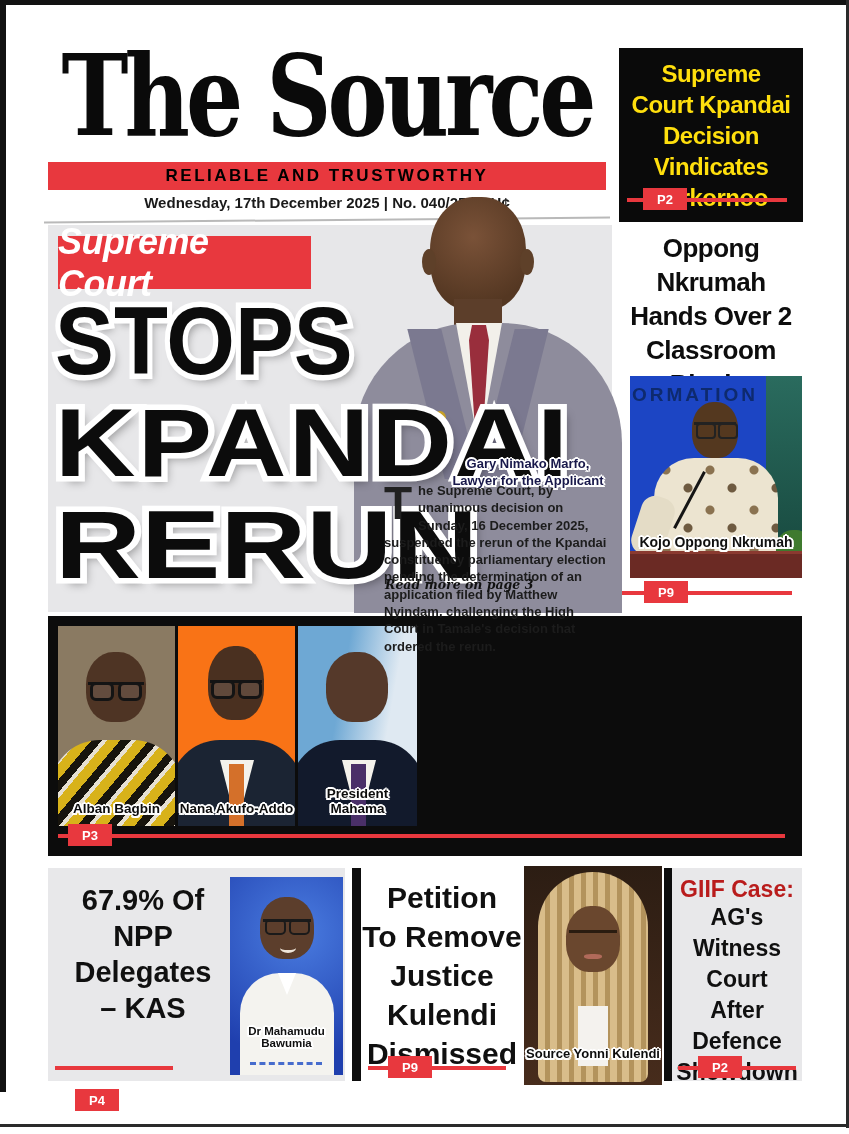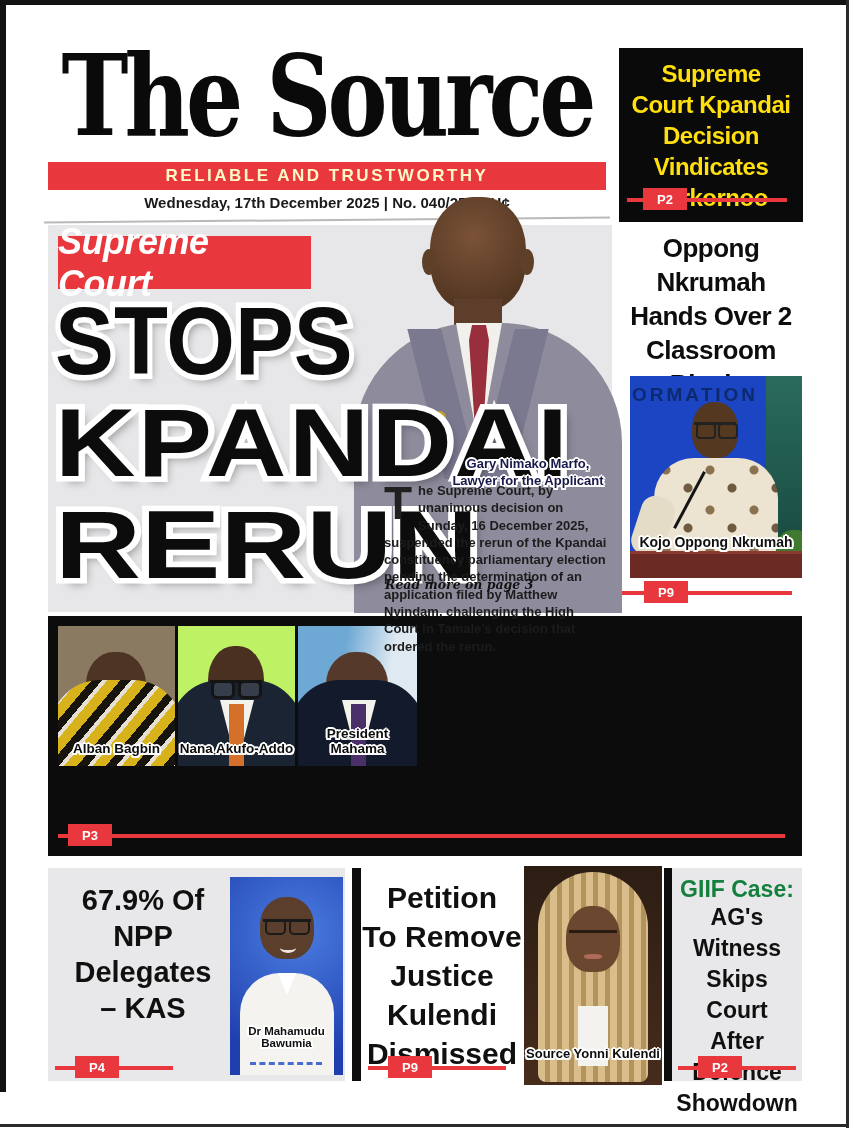--- a/index.html
+++ b/index.html
@@ -12,21 +12,21 @@
   .b-top{left:0;top:0;width:849px;height:5px;background:#121212;}
   .b-right{left:846px;top:0;width:3px;height:1128px;background:#2a2a2a;}
   .b-bottom{left:0;top:1124px;width:849px;height:3px;background:#2a2a2a;}
 
   
   .mast-title{left:48px;top:30px;width:558px;text-align:center;
     font-family:"DejaVu Serif",serif;font-weight:bold;font-size:90px;letter-spacing:-4px;
     transform:scaleY(1.24);transform-origin:top center;color:#0a0a0a;}
   .tagline-band{left:48px;top:162px;width:558px;height:28px;background:var(--red);
     display:flex;align-items:center;justify-content:center;}
-  .tagline-band span{color:#fef9c3;font-weight:bold;font-size:17px;letter-spacing:2.5px;}
+  .tagline-band span{color:#000000;font-weight:bold;font-size:17px;letter-spacing:2.5px;}
   .dateline{left:48px;top:194px;width:558px;text-align:center;font-size:15px;font-weight:bold;color:#1a1a1a;z-index:1;}
   .rule{left:44px;top:219px;width:566px;height:2px;background:#b9b9b9;transform:rotate(-0.5deg);}
 
   
   .promo{left:619px;top:48px;width:184px;height:174px;background:#0a0a0a;z-index:2;
     text-align:center;padding-top:10px;box-sizing:border-box;}
   .promo div{color:var(--yellow);font-weight:800;font-size:24px;line-height:31px;letter-spacing:-0.5px;}
 
   
   .ptag{position:absolute;z-index:8;}
@@ -81,23 +81,23 @@
   .rs-shirt{left:24px;top:82px;width:124px;height:98px;border-radius:40px 40px 0 0;
     background:#ece4d0;background-image:radial-gradient(circle 7px at 12px 12px,#8a7250 4px,transparent 5px),radial-gradient(circle 7px at 34px 30px,#6e5a40 4px,transparent 5px);background-size:44px 40px;}
   .rs-arm{left:6px;top:120px;width:34px;height:60px;background:#e4dcc6;border-radius:14px;transform:rotate(18deg);}
   .rs-podium{left:0;bottom:0;width:100%;height:24px;background:#6b2a24;border-top:3px solid #8a3a30;}
   .rs-mic{left:58px;top:92px;width:3px;height:64px;background:#151515;transform:rotate(28deg);}
   .rs-plant{right:-8px;bottom:14px;width:34px;height:34px;background:#3f7a2e;border-radius:50% 40% 50% 40%;}
   .rs-cap{left:0;bottom:28px;width:100%;text-align:center;font-size:14px;font-weight:800;color:#101010;z-index:2;}
 
   
   .band{left:48px;top:616px;width:754px;height:240px;background:#0c0c0c;}
-  .band-photo{top:626px;width:117px;height:140px;overflow:hidden;}
+  .band-photo{top:626px;width:117px;height:200px;overflow:hidden;}
   .bp1{left:58px;background:#8a7a62;}
-  .bp2{left:178px;background:#bef264;}
+  .bp2{left:178px;background:#f97316;}
   .bp3{left:298px;width:119px;background:linear-gradient(100deg,#6ea8d4 35%,#dfe9f2 70%);}
   .bp-head{position:absolute;border-radius:46% 46% 42% 42%;}
   .bp1 .bp-head{left:28px;top:26px;width:60px;height:70px;background:#4e3424;}
   .bp2 .bp-head{left:30px;top:20px;width:56px;height:74px;background:#4a3020;}
   .bp3 .bp-head{left:28px;top:26px;width:62px;height:70px;background:#55392a;}
   .bp-glasses{position:absolute;border-top:3px solid #141414;}
   .bp1 .bp-glasses{left:30px;top:56px;width:56px;}
   .bp1 .bp-glasses i,.bp2 .bp-glasses i{position:absolute;top:-3px;display:block;border:3px solid #141414;border-radius:6px;width:18px;height:13px;background:rgba(255,255,255,.12);}
   .bp2 .bp-glasses{left:32px;top:54px;width:52px;}
   .bp1 .gl-l{left:2px;} .bp1 .gl-r{left:30px;}
@@ -133,21 +133,21 @@
   .bm-head{left:360px;top:878px;width:164px;text-align:center;font-weight:800;font-size:30px;line-height:39px;color:#101010;}
   .bm-photo{left:524px;top:866px;width:138px;height:219px;background:linear-gradient(#2c1d13,#472c1c);overflow:hidden;}
   .bmp-wig{left:14px;top:6px;width:110px;height:210px;border-radius:55px 55px 8px 8px;
     background:repeating-linear-gradient(90deg,#d9bd8a 0 7px,#b3935c 7px 12px);}
   .bmp-face{left:42px;top:40px;width:54px;height:66px;background:#6a472e;border-radius:46% 46% 42% 42%;}
   .bmp-glasses{left:45px;top:64px;width:48px;border-top:3px solid #2a1c10;}
   .bmp-lips{left:60px;top:88px;width:18px;height:5px;background:#b06a5a;border-radius:40%;}
   .bmp-band{left:54px;top:140px;width:30px;height:60px;background:#f4f2ee;}
   .bmp-cap{left:0;bottom:24px;width:100%;text-align:center;font-size:13px;font-weight:800;color:#0d0d0d;z-index:2;}
   .br-box{left:672px;top:868px;width:130px;height:213px;background:#e8e8ea;}
-  .br-kicker{left:672px;top:876px;width:130px;text-align:center;font-weight:800;font-size:23px;color:#15803d;}
+  .br-kicker{left:672px;top:876px;width:130px;text-align:center;font-weight:800;font-size:23px;color:#b91c1c;}
   .br-head{left:672px;top:902px;width:130px;text-align:center;font-weight:800;font-size:23px;line-height:31px;color:#101010;}
 
   :root{--red:#e8383e;--yellow:#ffdf0d;}
 </style>
 </head>
 <body>
 
 <div class="page">
 
   <div class="abs mast-title">The Source</div>
@@ -277,21 +277,21 @@
         <i class="blp-gl-r"></i>
       </div>
     <div class="abs blp-smile"></div>
     <div class="abs blp-shirt"></div>
     <div class="abs blp-collar"></div>
     <div class="abs blp-cap ow">Dr Mahamudu Bawumia</div>
     <div class="abs blp-dash"></div>
   </div>
   <div class="ptag" style="left:55px;top:1057px;width:118px;">
     <div class="line"></div>
-    <div class="box" style="left:20px;">P4</div>
+    <div class="box" style="left:20px;margin-top:33px;">P4</div>
   </div>
 
   <div class="abs divider dv1"></div>
 
   <div class="abs bm-head">
     <div>Petition</div>
     <div>To Remove</div>
     <div>Justice</div>
     <div>Kulendi</div>
     <div>Dismissed</div>
@@ -309,21 +309,20 @@
     <div class="box" style="left:20px;">P9</div>
   </div>
 
   <div class="abs divider dv2"></div>
 
   <div class="abs br-box"></div>
   <div class="abs br-kicker">GIIF Case:</div>
   <div class="abs br-head">
     <div>AG's</div>
     <div>Witness</div>
-    <div>Skips</div>
     <div>Court</div>
     <div>After</div>
     <div>Defence</div>
     <div>Showdown</div>
   </div>
   <div class="ptag" style="left:678px;top:1057px;width:118px;">
     <div class="line"></div>
     <div class="box" style="left:20px;">P2</div>
   </div>
 

